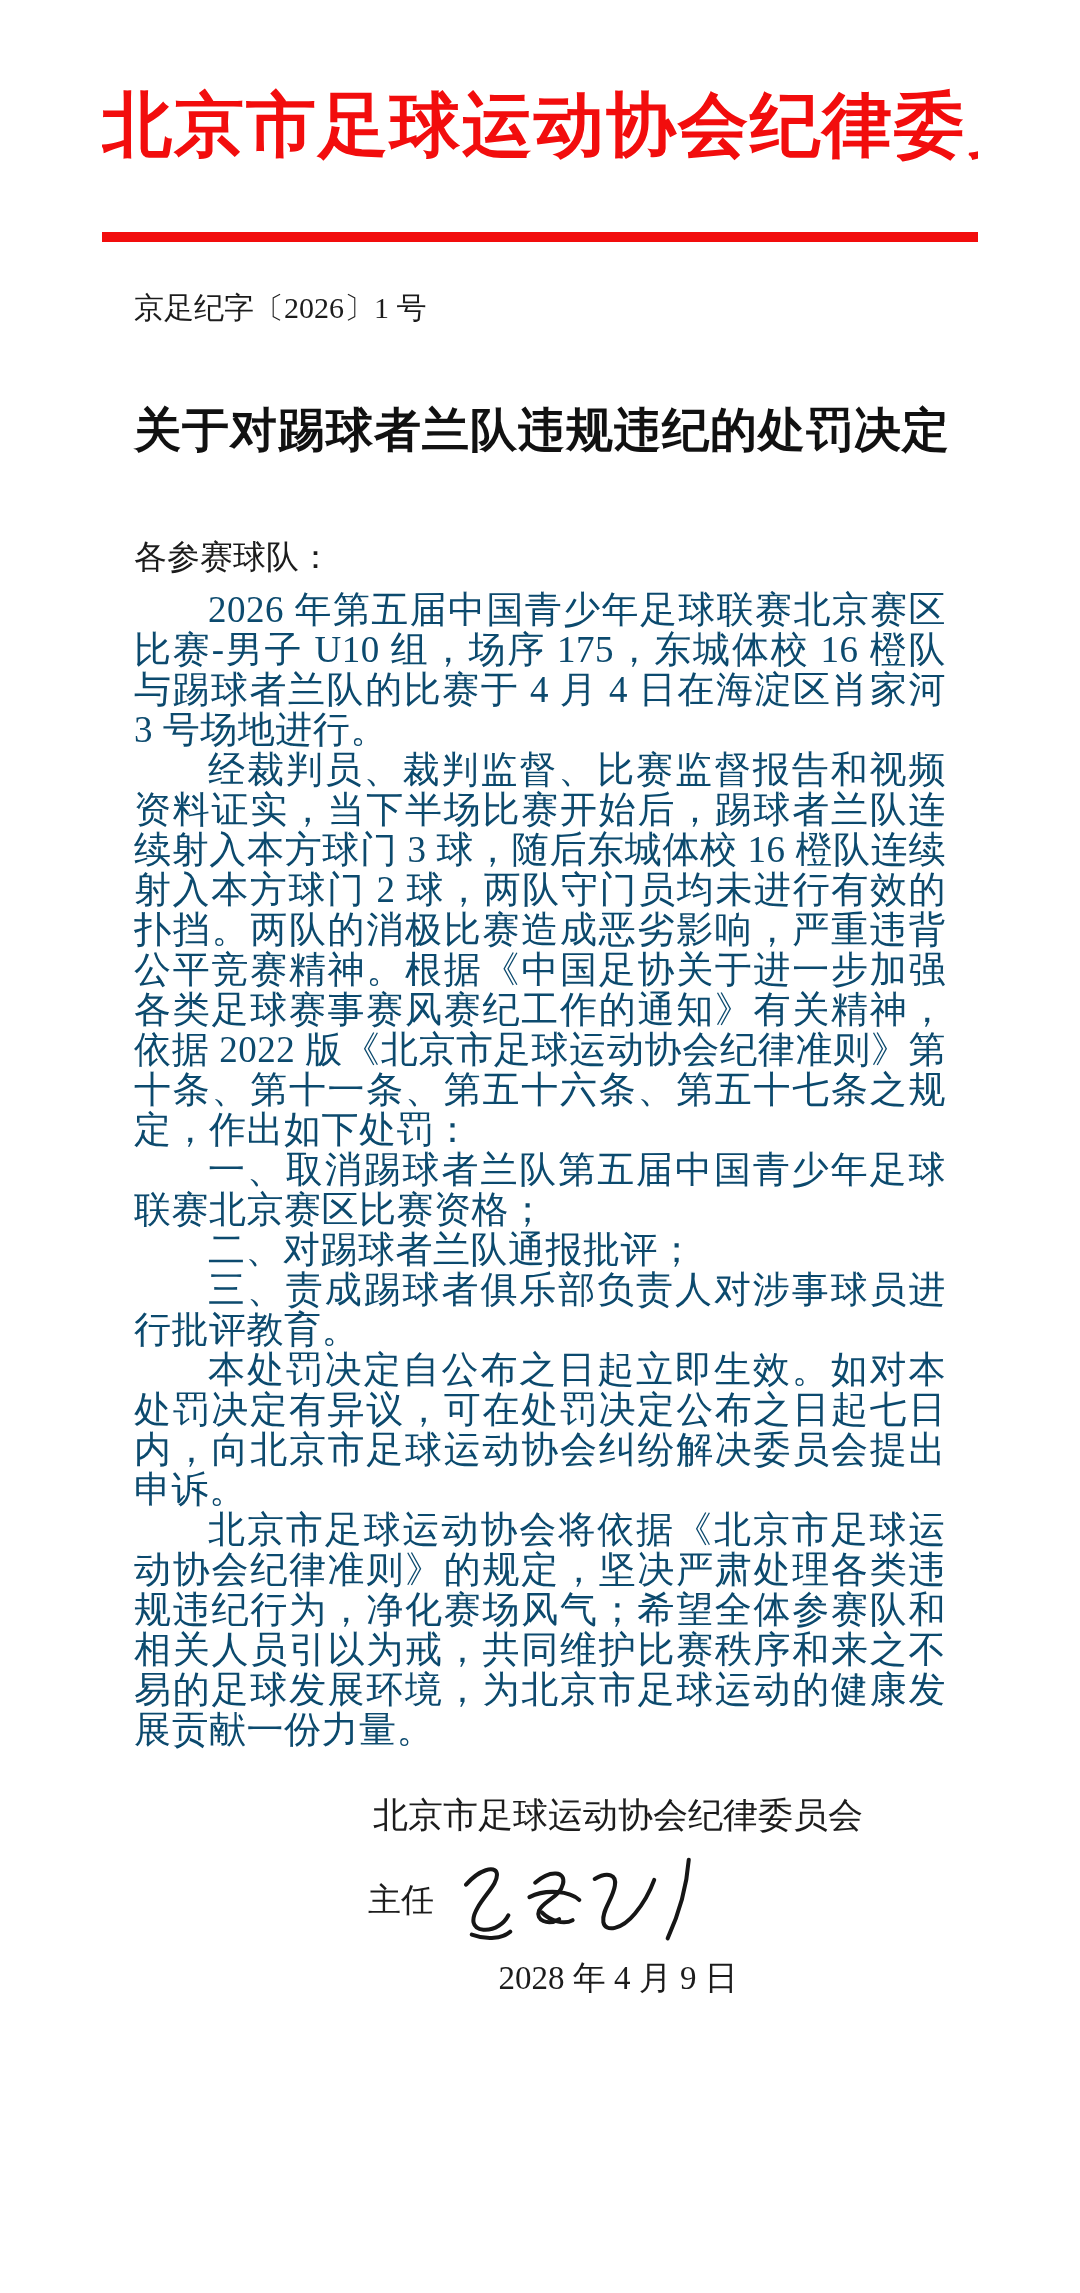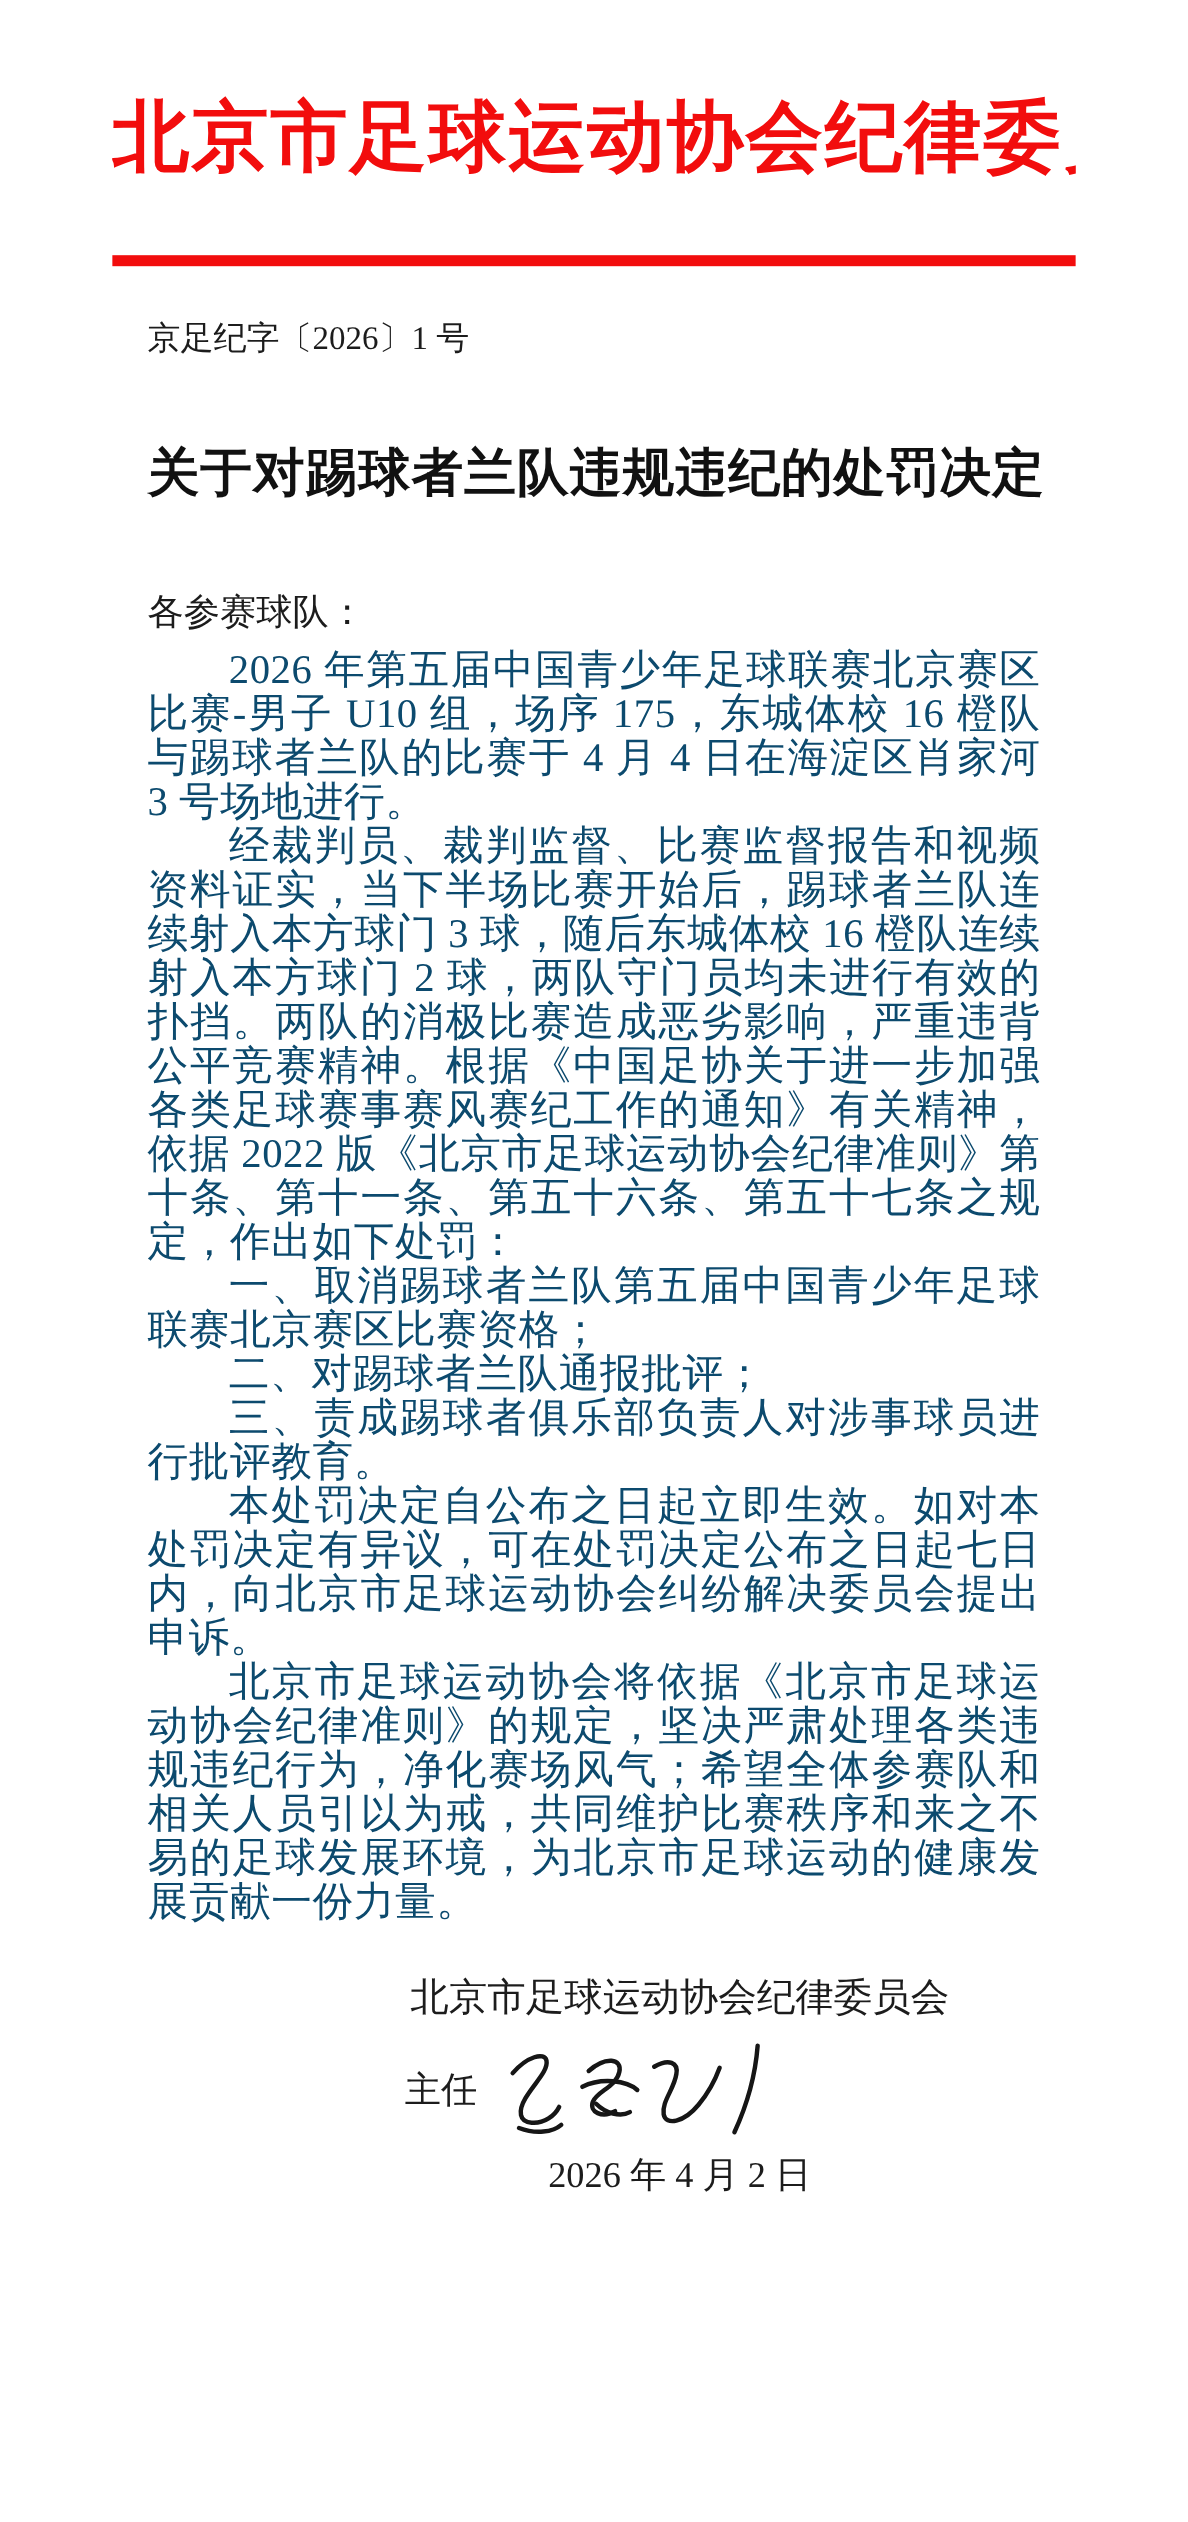--- a/index.html
+++ b/index.html
@@ -145,19 +145,19 @@
             <path d="M16,34 C30,18 46,14 48,22 C50,32 36,44 28,58 C21,70 22,80 34,81 C46,82 56,74 60,66"></path>
             <path d="M22,86 C38,92 54,90 62,83"></path>
             <path d="M88,32 C104,18 120,20 117,33 C114,47 96,51 92,61 C88,71 101,77 113,70"></path>
             <path d="M82,47 C100,38 124,41 134,50"></path>
             <path d="M95,63 C104,72 118,76 127,71"></path>
             <path d="M150,28 C164,20 173,24 171,35 C169,49 157,61 159,73 C161,84 178,81 192,64 C202,52 208,40 212,29"></path>
             <path d="M226,90 C238,64 246,34 248,8"></path>
           </g>
         </svg>
       </div>
-      <div class="sig-date">2026 年 4 月 2 日</div>
+      <div class="sig-date">2028 年 4 月 9 日</div>
     </div>
 
   </div>
 
 
 </div>
 
 </body></html>

